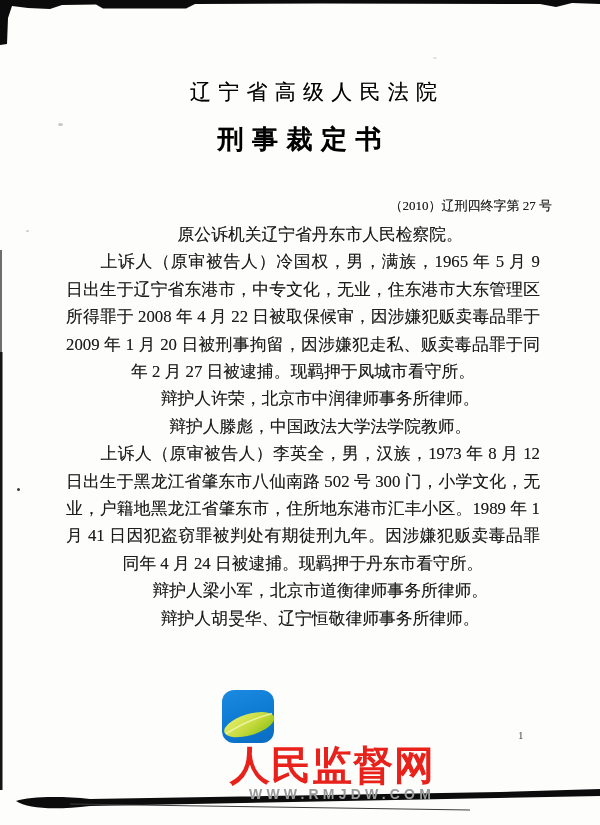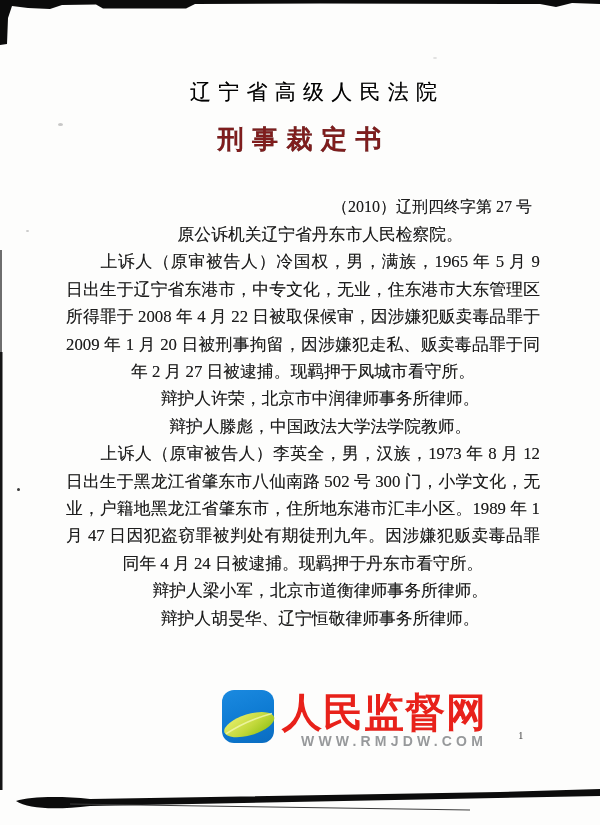--- a/index.html
+++ b/index.html
@@ -6,33 +6,33 @@
   body{width:600px;height:825px;background:#ffffff;overflow:hidden;
        font-family:"Liberation Serif", serif;}
   .page{position:relative;width:600px;height:825px;background:#fdfdfc;}
 
   .artifacts{position:absolute;left:0;top:0;width:600px;height:825px;pointer-events:none;}
 
   .court{position:absolute;left:0;top:70px;width:600px;margin:8px;text-align:center;
          font-size:21px;font-weight:normal;letter-spacing:1px;color:#000000;
          text-shadow:0 0 .5px rgba(20,20,20,.55);padding-left:6px;}
   .doctype{position:absolute;left:0;top:122px;width:600px;margin:0;text-align:center;
-         font-size:26px;font-weight:bold;letter-spacing:1px;color:#7f1d1d;
+         font-size:26px;font-weight:bold;letter-spacing:1px;color:#000000;
          text-shadow:0 0 .5px rgba(20,20,20,.5);}
-  .caseno{position:absolute;top:197px;right:68px;font-size:16px;color:#1d1d1d;
+  .caseno{position:absolute;top:197px;right:48px;font-size:13px;color:#1d1d1d;
          text-shadow:0 0 .4px rgba(20,20,20,.5);}
 
   .body-text{position:absolute;left:66px;top:221px;width:474px;
          font-size:16.8px;line-height:27.4px;color:#1c1c1c;
          text-shadow:0 0 .45px rgba(25,25,25,.5);}
   .ln{white-space:nowrap;text-align:center;}
   .ln.fill{white-space:normal;text-align:justify;text-align-last:justify;}
   .ln.indent{text-indent:2.05em;}
 
-  .watermark{position:absolute;left:222px;top:690px;display:flex;align-items:flex-start;}
+  .watermark{position:absolute;left:222px;top:690px;display:flex;align-items:flex-start;flex-direction:column;}
   .badge{width:52px;height:53px;border-radius:12px;position:relative;
          background:linear-gradient(160deg,#1b8ae0 0%,#0d7ad2 55%,#0a6cc0 100%);}
   .badge svg{position:absolute;left:-4px;top:4px;overflow:visible;}
   .wm-text{margin-left:8px;}
   .wm-name{font-family:"Liberation Sans", sans-serif;font-weight:bold;
          font-size:40px;line-height:44px;color:#e8211a;letter-spacing:1px;white-space:nowrap;}
   .wm-url{font-family:"Liberation Sans", sans-serif;font-weight:bold;
          font-size:14px;line-height:15px;color:#97999b;letter-spacing:4.2px;
          margin-top:0;white-space:nowrap;text-align:right;}
   .pageno{position:absolute;left:518px;top:729px;font-size:11px;color:#4a4a4a;}
@@ -65,21 +65,21 @@
     <div class="ln indent fill">上诉人（原审被告人）冷国权，男，满族，1965 年 5 月 9</div>
     <div class="ln fill">日出生于辽宁省东港市，中专文化，无业，住东港市大东管理区</div>
     <div class="ln fill">所得罪于 2008 年 4 月 22 日被取保候审，因涉嫌犯贩卖毒品罪于</div>
     <div class="ln fill">2009 年 1 月 20 日被刑事拘留，因涉嫌犯走私、贩卖毒品罪于同</div>
     <div class="ln">年 2 月 27 日被逮捕。现羁押于凤城市看守所。</div>
     <div class="ln indent">辩护人许荣，北京市中润律师事务所律师。</div>
     <div class="ln indent">辩护人滕彪，中国政法大学法学院教师。</div>
     <div class="ln indent fill">上诉人（原审被告人）李英全，男，汉族，1973 年 8 月 12</div>
     <div class="ln fill">日出生于黑龙江省肇东市八仙南路 502 号 300 门，小学文化，无</div>
     <div class="ln fill">业，户籍地黑龙江省肇东市，住所地东港市汇丰小区。1989 年 1</div>
-    <div class="ln fill">月 47 日因犯盗窃罪被判处有期徒刑九年。因涉嫌犯贩卖毒品罪</div>
+    <div class="ln fill">月 41 日因犯盗窃罪被判处有期徒刑九年。因涉嫌犯贩卖毒品罪</div>
     <div class="ln">同年 4 月 24 日被逮捕。现羁押于丹东市看守所。</div>
     <div class="ln indent">辩护人梁小军，北京市道衡律师事务所律师。</div>
     <div class="ln indent">辩护人胡旻华、辽宁恒敬律师事务所律师。</div>
   </div>
 
   <div class="watermark">
     <div class="badge">
       <svg width="62" height="52" viewBox="0 0 62 52">
         <defs>
           <linearGradient id="leafg" x1="0" y1="0" x2="1" y2="1">

